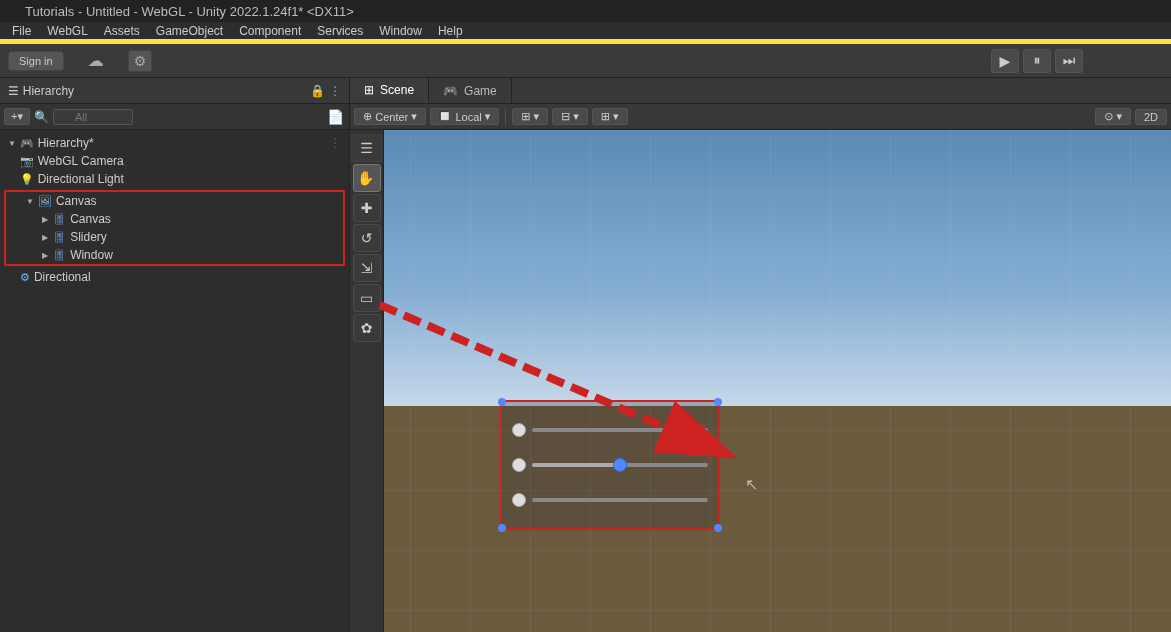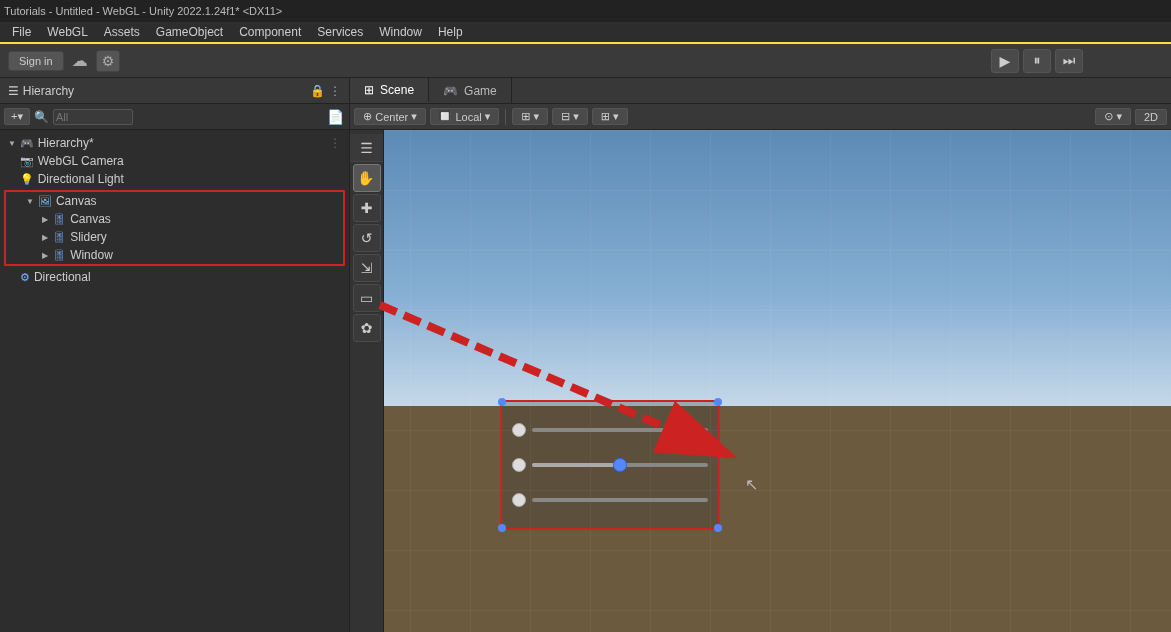--- a/index.html
+++ b/index.html
@@ -12,50 +12,50 @@
       background: #3c3c3c;
       color: #ccc;
     }
 
     
     #title-bar {
       background: #222;
       height: 22px;
       display: flex;
       align-items: center;
-      padding: 0 4px;
+      padding: 0 25px;
       color: #bbb;
-      font-size: 11px;
+      font-size: 13px;
     }
 
     
     #menu-bar {
       background: #2d2d2d;
       height: 22px;
       display: flex;
       align-items: center;
       padding: 0 4px;
-      border-bottom: 2px solid #fde047;
+      border-bottom: 5px solid #fde047;
     }
     #menu-bar span {
       padding: 2px 8px;
       cursor: pointer;
       color: #ccc;
       font-size: 12px;
     }
 
     
     #toolbar {
       background: #3a3a3a;
       height: 34px;
       display: flex;
       align-items: center;
       padding: 0 8px;
       border-bottom: 1px solid #222;
-      gap: 8px;
+      gap: 24px;
     }
     .toolbar-btn {
       background: #555;
       border: 1px solid #444;
       border-radius: 3px;
       color: #ccc;
       padding: 3px 10px;
       font-size: 11px;
       cursor: pointer;
       display: flex;
@@ -129,21 +129,21 @@
       color: #ccc;
       padding: 1px 6px;
       font-size: 11px;
       cursor: pointer;
     }
     .search-box {
       background: #3a3a3a;
       border: 1px solid #555;
       border-radius: 2px;
       color: #ccc;
-      padding: 1px 2px;
+      padding: 1px 21px;
       font-size: 11px;
       width: 80px;
     }
     #hierarchy-content {
       flex: 1;
       overflow: auto;
       padding: 4px 0;
     }
     .tree-item {
       padding: 2px 8px;

